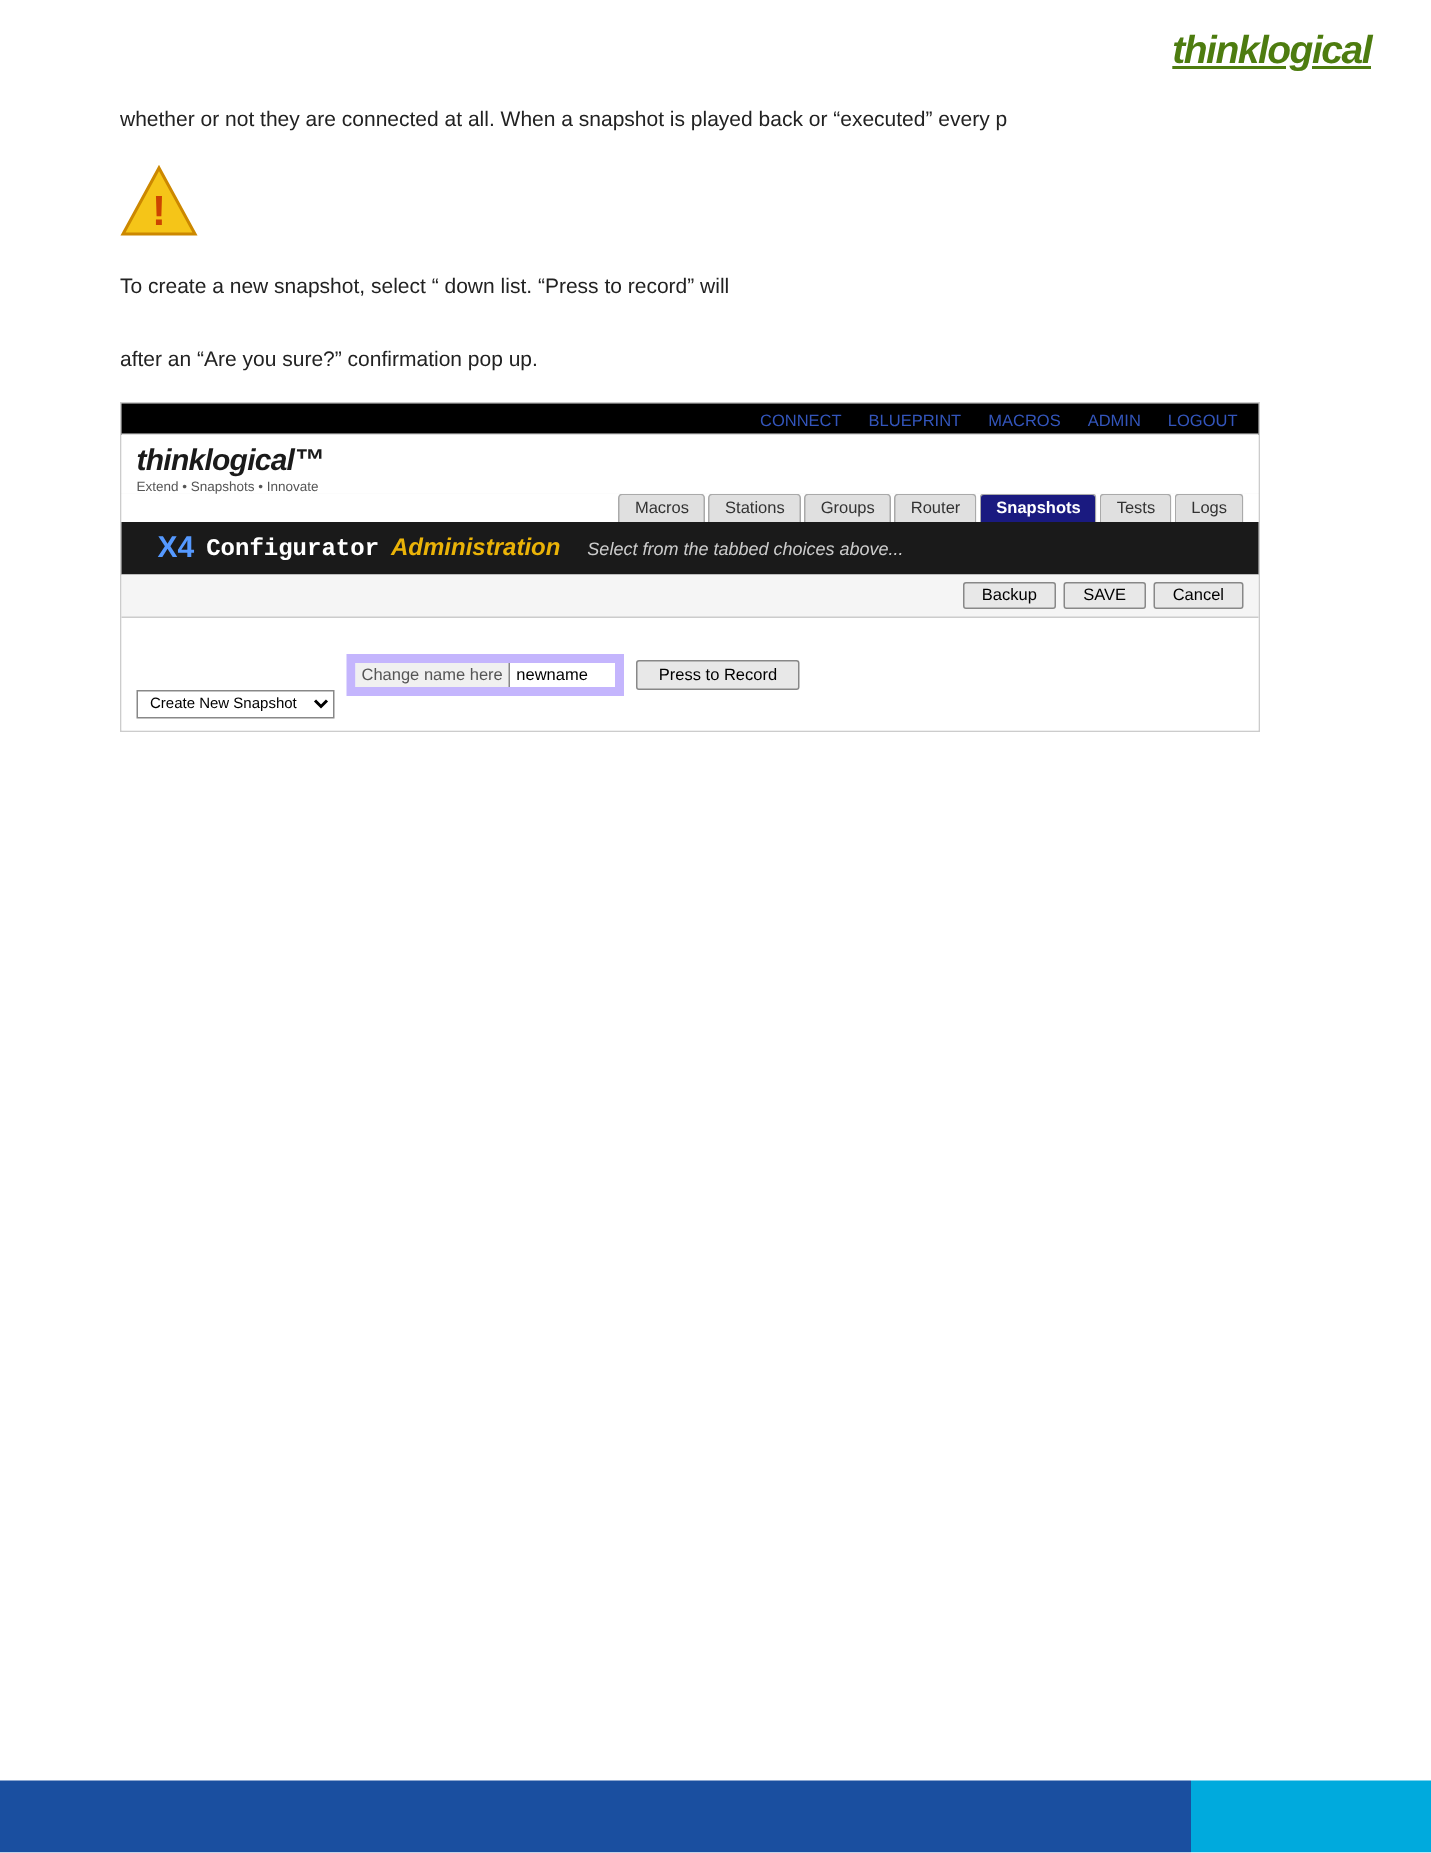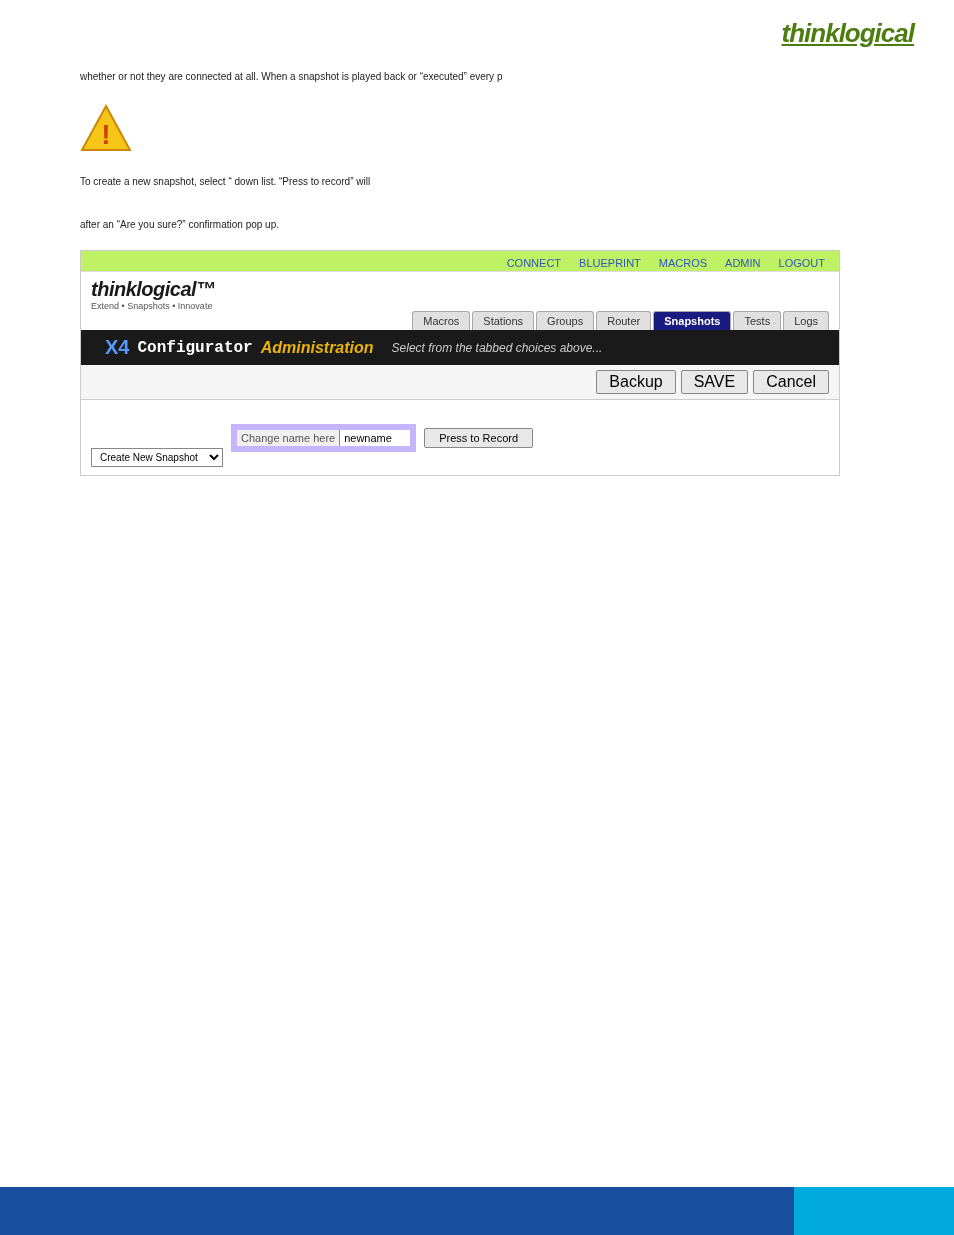--- a/index.html
+++ b/index.html
@@ -28,21 +28,21 @@
       letter-spacing: -1px;
       text-decoration: underline;
     }
 
     
     .content-area {
       padding: 10px 80px 20px 80px;
     }
 
     .text-line {
-      font-size: 10px;
+      font-size: 14px;
       color: #222;
       margin-bottom: 18px;
       line-height: 1.5;
     }
 
     
     .warning-area {
       margin: 16px 0 20px 0;
       display: flex;
       align-items: center;
@@ -56,21 +56,21 @@
     
     .screenshot-container {
       margin: 10px 0 20px 0;
       border: 1px solid #ccc;
       width: 760px;
       background: #f0f0f0;
     }
 
     
     .app-nav {
-      background: #bef264;
+      background: #000000;
       padding: 4px 10px 0 10px;
       display: flex;
       justify-content: flex-end;
       align-items: center;
       gap: 10px;
       border-bottom: 1px solid #ddd;
     }
 
     .app-nav a {
       font-size: 11px;
@@ -169,21 +169,21 @@
     .controls-row {
       background: #f5f5f5;
       padding: 5px 10px;
       display: flex;
       justify-content: flex-end;
       gap: 5px;
       border-bottom: 1px solid #ccc;
     }
 
     .ctrl-btn {
-      font-size: 16px;
+      font-size: 11px;
       padding: 2px 12px;
       border: 1px solid #888;
       background: #e8e8e8;
       cursor: pointer;
       border-radius: 2px;
     }
 
     
     .snapshot-row {
       background: #ffffff;

